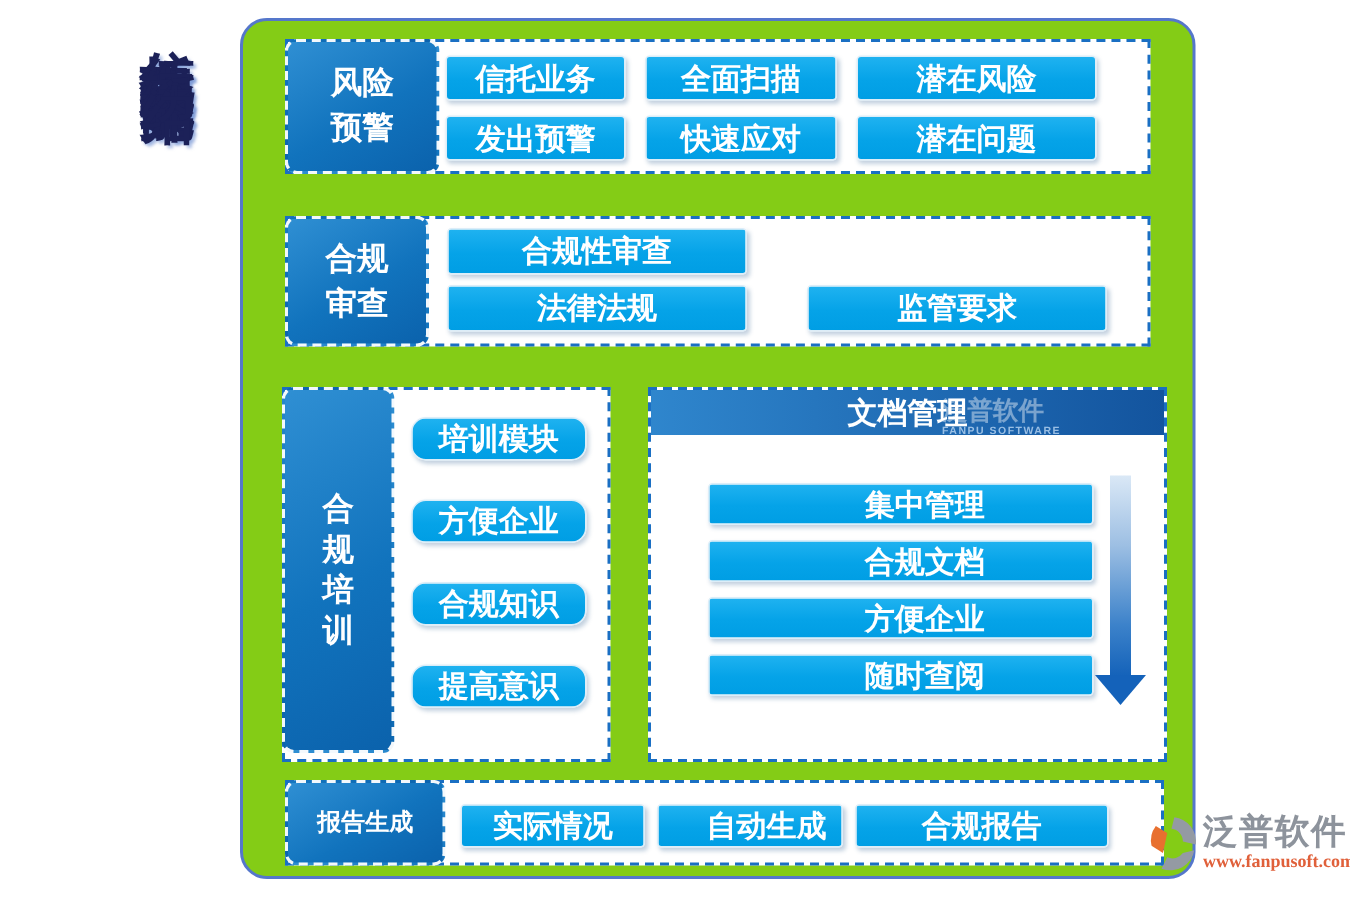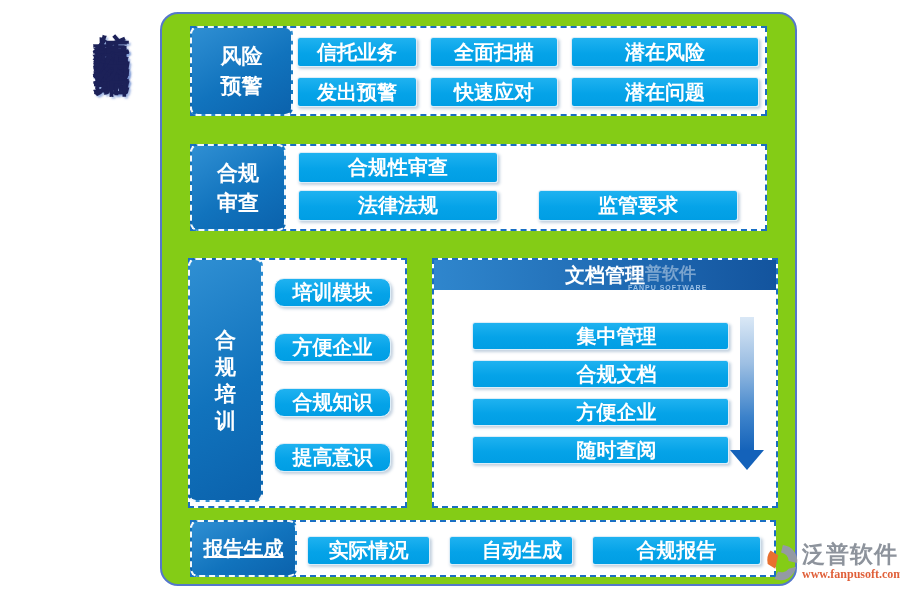--- a/index.html
+++ b/index.html
@@ -30,42 +30,42 @@
   #sec-report{left:28px;top:506px;width:586px;height:57px;}
 
   .sec-label{
     position:absolute;left:-2px;top:-2px;bottom:-2px;
     background:linear-gradient(150deg,#2f8fd3 0%,#1173bd 55%,#0b62ac 100%);
     border:2px dashed rgba(255,255,255,.95);border-radius:8px;box-sizing:border-box;
     color:#fff;font-weight:700;font-size:21px;
     display:flex;align-items:center;justify-content:center;text-align:center;
   }
   .sec-label .wrap2{width:46px;line-height:30px;word-break:break-all;}
-  .sec-label .wrap1{white-space:nowrap;font-size:20px;text-decoration:underline;}
+  .sec-label .wrap1{white-space:nowrap;font-size:16px;}
   .sec-label .wrapv{width:23px;line-height:27px;word-break:break-all;}
   #sec-risk .sec-label{width:103px;}
   #sec-review .sec-label{width:96px;}
   #sec-training .sec-label{width:75px;bottom:4px;}
   #sec-report .sec-label{width:107px;}
 
   .chip{
     background:linear-gradient(180deg,#1fb2f0 0%,#05a3e8 55%,#009ee4 100%);
     border:1px solid #dcedf8;border-radius:3px;box-sizing:border-box;
     box-shadow:1.5px 2px 3px rgba(40,90,140,.28);
     color:#fff;font-weight:700;font-size:20px;
     display:flex;align-items:center;justify-content:center;white-space:nowrap;
     cursor:pointer;
   }
 
   .grid-risk{position:absolute;left:105px;top:9px;right:4px;bottom:7px;
     display:flex;flex-direction:column;justify-content:space-between;}
   .grid-risk .row{display:flex;gap:13px;height:30px;}
   .grid-risk .row .chip:nth-child(1){width:120px;}
   .grid-risk .row .chip:nth-child(2){width:128px;}
-  .grid-risk .row .chip:nth-child(3){width:188px;}
+  .grid-risk .row .chip:nth-child(3){width:160px;}
 
   .grid-review{position:absolute;left:106px;top:6px;
     display:flex;flex-direction:column;gap:7px;}
   .grid-review .row{display:flex;gap:40px;height:31px;}
   .grid-review .row .chip{width:200px;}
 
   .grid-training{position:absolute;left:84px;top:18px;
     display:flex;flex-direction:column;gap:26px;}
   .grid-training .chip{width:117px;height:29px;border-radius:10px;}
 
@@ -82,21 +82,21 @@
   .grid-docs{position:absolute;left:38px;top:62px;display:flex;flex-direction:column;gap:10px;}
   .grid-docs .chip{width:257px;height:28px;padding-left:32px;}
 
   .down-arrow{position:absolute;right:12px;top:57px;width:34px;height:153px;}
   .down-arrow .shaft{position:absolute;left:10px;top:0;width:14px;height:133px;
     background:linear-gradient(180deg,#dae8f6 0%,#9dbfe3 35%,#3c82ca 75%,#1563ba 100%);}
   .down-arrow .head{position:absolute;left:0;top:133px;width:0;height:0;
     border-left:17px solid transparent;border-right:17px solid transparent;
     border-top:20px solid #1462ba;}
 
-  .grid-report{position:absolute;left:115px;top:14px;display:flex;gap:19px;height:29px;}
+  .grid-report{position:absolute;left:115px;top:14px;display:flex;gap:8px;height:29px;}
   .grid-report .chip:nth-child(1){width:123px;}
   .grid-report .chip:nth-child(2){width:124px;padding-left:22px;}
   .grid-report .chip:nth-child(3){width:169px;}
 
   .brand{position:absolute;left:762px;top:541px;display:flex;align-items:flex-start;gap:2px;cursor:pointer;}
   .brand-text{display:flex;flex-direction:column;}
   .brand-name{font-size:23px;font-weight:700;color:#8d939c;line-height:26px;letter-spacing:1px;}
   .brand-url{font-size:12px;font-weight:700;color:#e0603a;line-height:14px;
     font-family:"Liberation Serif","DejaVu Serif",serif;}
 </style>

